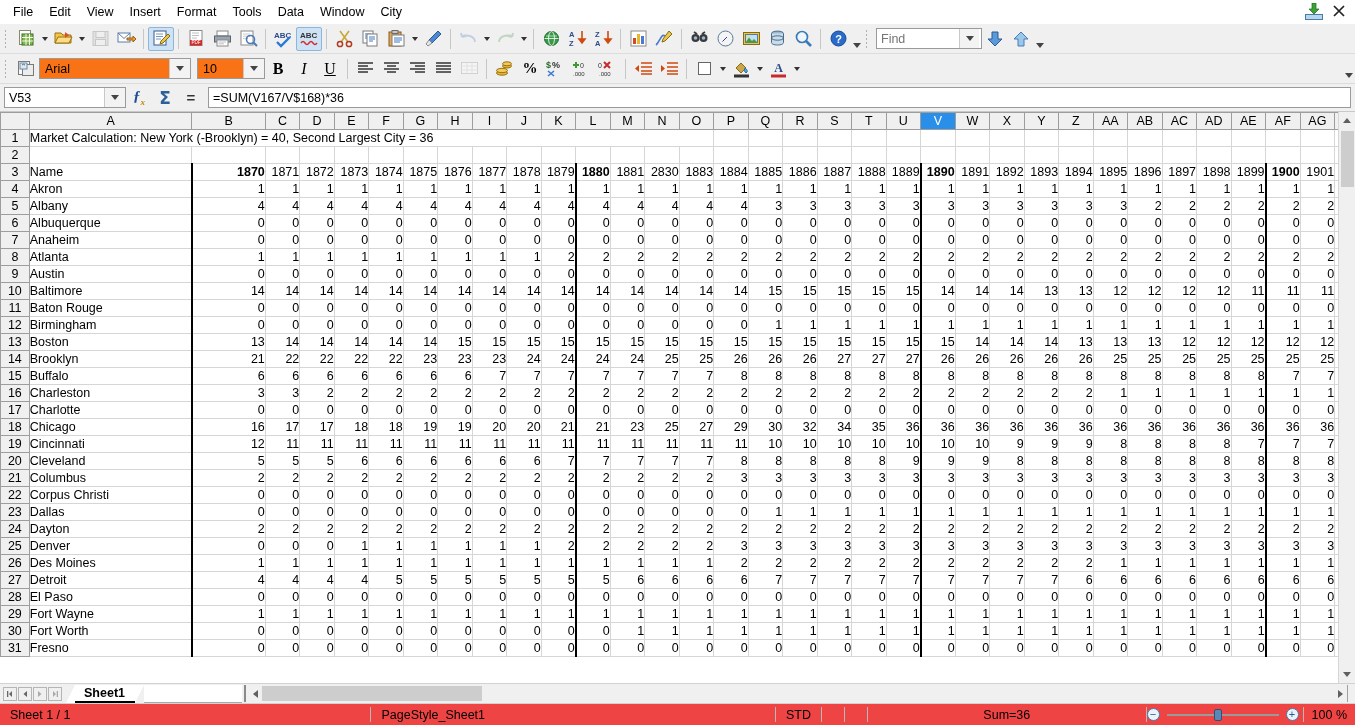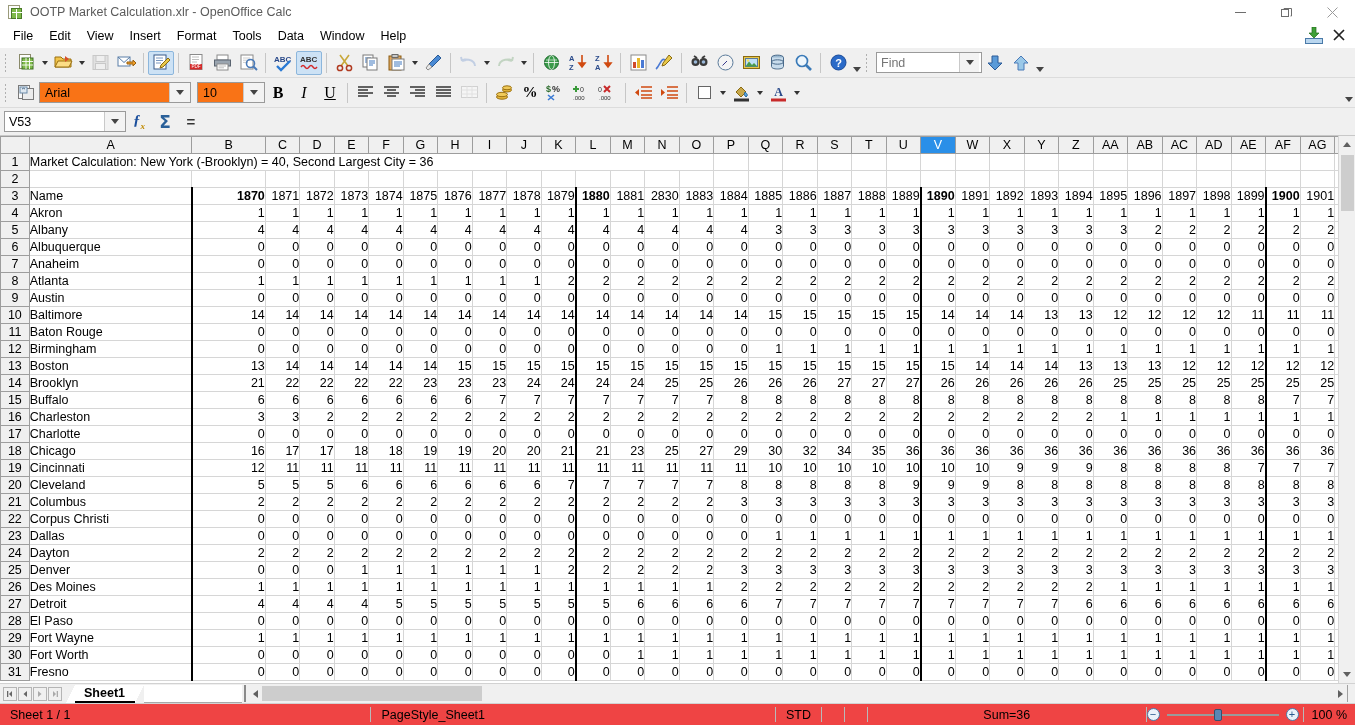--- a/index.html
+++ b/index.html
@@ -198,56 +198,31 @@
     display:flex; align-items:center; justify-content:center; font-size:11px; color:#2a5b8e; line-height:1;}
   .zoom-track { width:112px; height:2px; background:#9a9a9a; margin:0 7px; position:relative; }
   .zoom-thumb { position:absolute; left:47px; top:-5px; width:8px; height:12px; background:#5a87b5; border:1px solid #34506e; border-radius:2px; }
   .zoomval { padding:0 8px 0 8px; }
 </style>
 </head>
 <body>
 
 <div class="app">
 
-  <div class="titlebar">
-    <div class="appicon">
-      <div class="doc"></div>
-        <div class="sheet"></div>
-    </div>
-    <div class="title">OOTP Market Calculation.xlr - OpenOffice Calc</div>
-    <div class="winbtns">
-      <div class="winbtn">
-        <svg width="11" height="11" viewBox="0 0 11 11">
-            <rect x="0" y="5" width="11" height="1" fill="#6d6d6d"></rect>
-          </svg>
-      </div>
-      <div class="winbtn">
-        <svg width="11" height="11" viewBox="0 0 11 11">
-          <rect x="0.5" y="2.5" width="7" height="7" fill="none" stroke="#6d6d6d"></rect>
-          <path d="M3 2.5 V1.5 H10.5 V9 H9.5" fill="none" stroke="#6d6d6d"></path>
-        </svg>
-      </div>
-      <div class="winbtn">
-        <svg width="11" height="11" viewBox="0 0 11 11">
-          <path d="M0.5 0.5 L10.5 10.5 M10.5 0.5 L0.5 10.5" stroke="#9a9a9a" fill="none"></path>
-        </svg>
-      </div>
-    </div>
-  </div>
 
   <div class="menubar">
     <div class="menuitem"><span>File</span></div>
     <div class="menuitem"><span>Edit</span></div>
     <div class="menuitem"><span>View</span></div>
     <div class="menuitem"><span>Insert</span></div>
     <div class="menuitem"><span>Format</span></div>
     <div class="menuitem"><span>Tools</span></div>
     <div class="menuitem"><span>Data</span></div>
     <div class="menuitem"><span>Window</span></div>
-    <div class="menuitem"><span>Help</span></div>
+    <div class="menuitem"><span>City</span></div>
 
     <div class="menubar-right">
       <div class="dl-icon">
         <div class="tray"></div>
         <svg class="arrow" viewBox="0 0 10 12" width="10" height="12">
           <path d="M3 0 H7 V6 H10 L5 11 L0 6 H3 Z" fill="#3fa037" stroke="#1f6a1b" stroke-width="0.7"></path>
         </svg>
       </div>
       <div class="menu-close">
         <svg width="12" height="12" viewBox="0 0 12 12">
@@ -666,20 +641,21 @@
     </div>
     <div class="fb-btn">
       <span class="fx">ƒ<sub>x</sub></span>
     </div>
     <div class="fb-btn">
       <span class="sigma">Σ</span>
     </div>
     <div class="fb-btn">
       <span class="eq">=</span>
     </div>
+    <div class="inputline">=SUM(V167/V$168)*36</div>
   </div>
 
   <div class="gridwrap">
     <table class="sheet">
       <colgroup>
         <col style="width:30px">
         <col style="width:170px">
         <col span="32" style="width:35px">
         <col style="width:20px">
       </colgroup>

